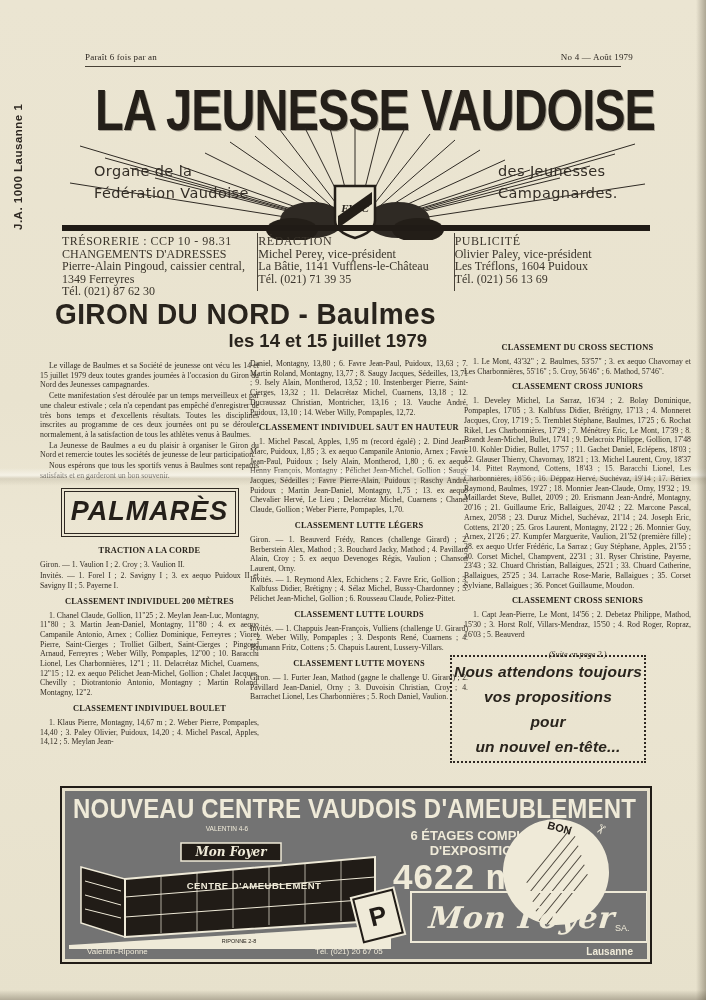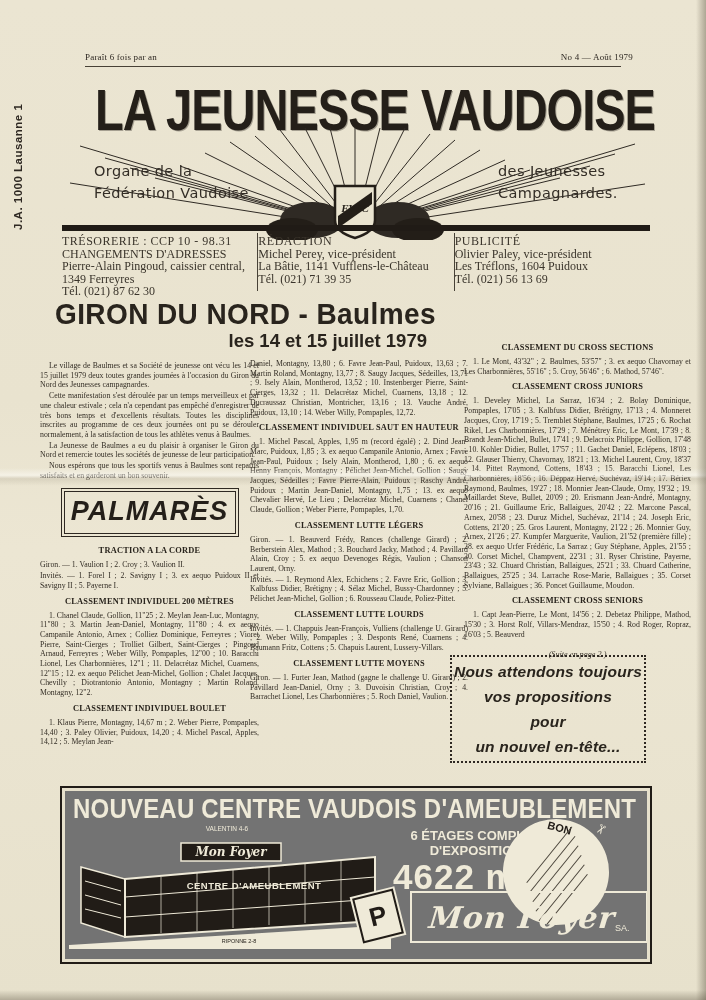--- a/index.html
+++ b/index.html
@@ -264,19 +264,24 @@
       </div>
       <div class="scissors" data-name="scissors-icon">✂</div>
 
       <div class="plate" data-name="parking-sign">P</div>
 
       <div class="logo-box" data-name="mon-foyer-logo-box">
         <span class="logo-script" data-name="mon-foyer-logo">Mon Foyer</span>
         <span class="logo-sa" data-name="mon-foyer-logo-suffix">SA.</span>
       </div>
 
+      <div class="ad-footer" data-name="ad-footer-bar">
+        <span class="fl" data-name="ad-footer-location">Valentin-Riponne</span>
+        <span class="fc" data-name="ad-footer-phone">Tél. (021) 20 67 05</span>
+        <span class="fr" data-name="ad-footer-city">Lausanne</span>
+      </div>
     </div>
   </div>
 
   <div class="crease-h" data-name="fold-crease"></div>
   <div class="edge-r" data-name="page-edge-right"></div>
   <div class="edge-b" data-name="page-edge-bottom"></div>
 </div>
 
 </body></html>

